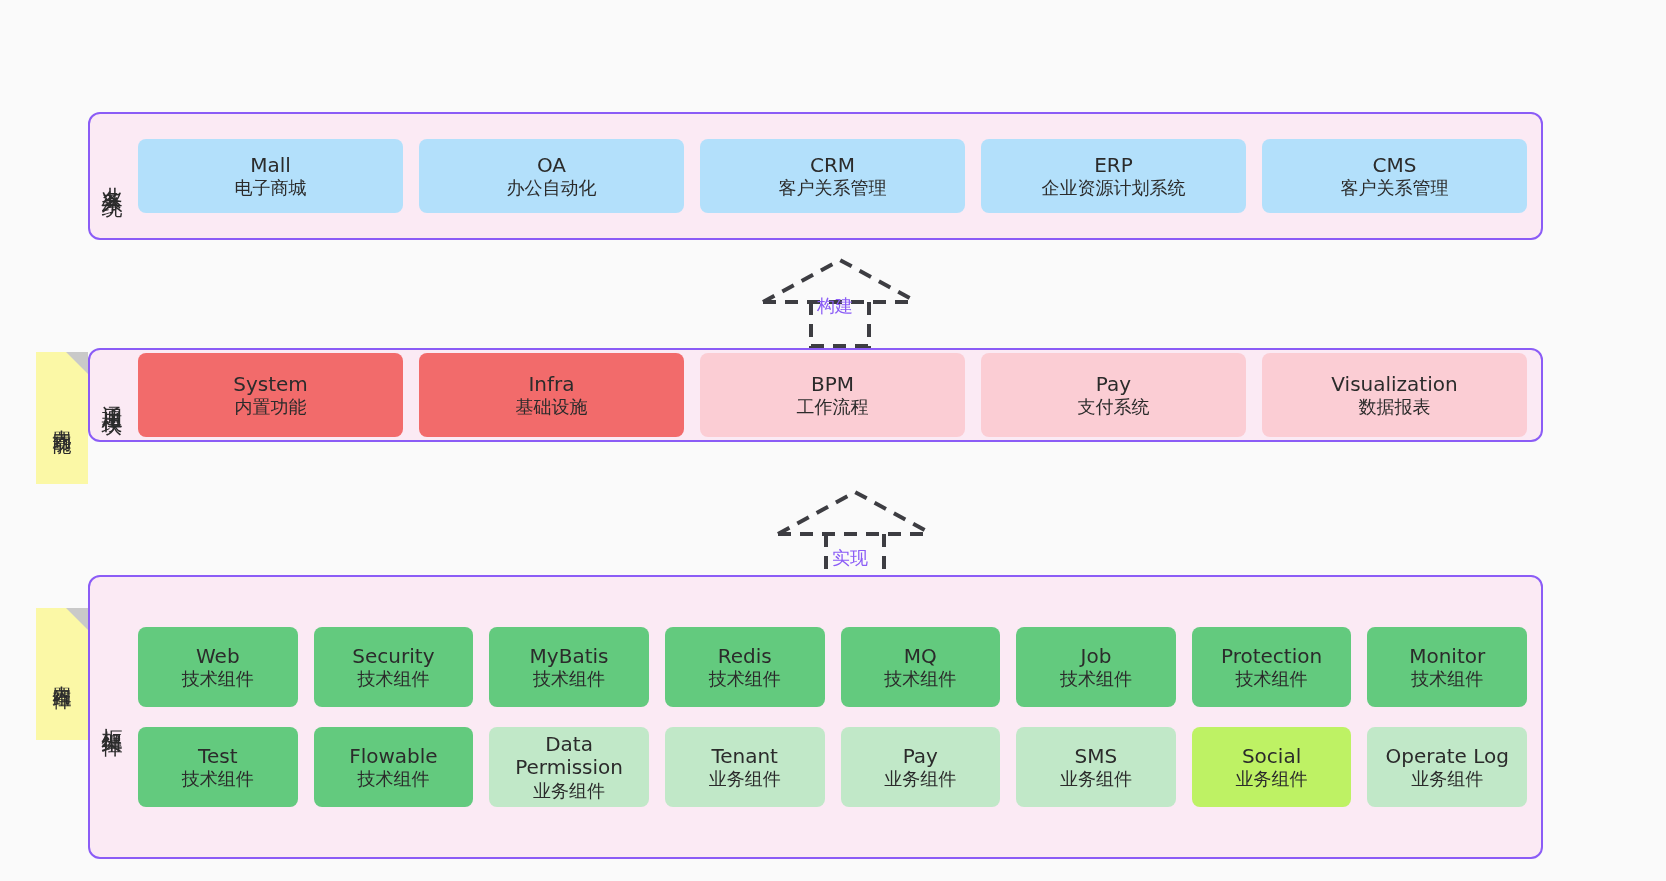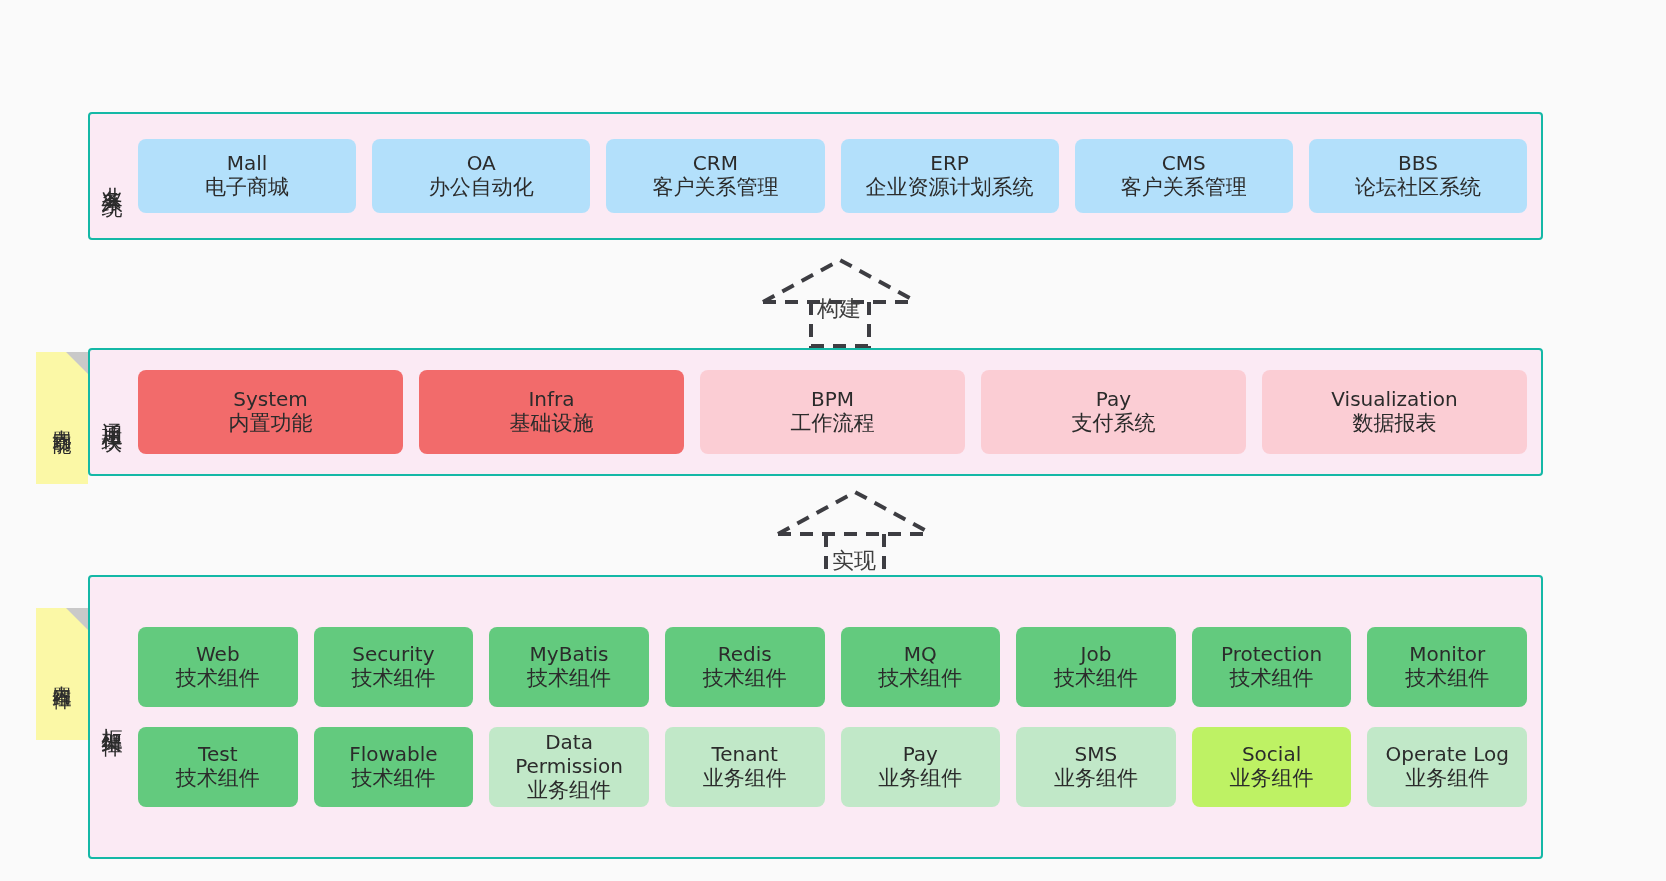--- a/index.html
+++ b/index.html
@@ -20,22 +20,22 @@
   .canvas {
     position: absolute;
     inset: 0;
   }
 
   
   .layer {
     position: absolute;
     box-sizing: border-box;
     background: #fbeaf4;
-    border: 2px solid #14b8a6;
-    border-radius: 4px;
+    border: 2px solid #8b5cf6;
+    border-radius: 12px;
     display: flex;
     flex-direction: row;
     align-items: stretch;
   }
   .layer-label {
     flex: 0 0 auto;
     width: 44px;
     display: flex;
     align-items: center;
     justify-content: center;
@@ -67,27 +67,27 @@
     display: flex;
     flex-direction: column;
     align-items: center;
     justify-content: center;
     text-align: center;
     line-height: 1.18;
     padding: 4px 6px;
     overflow: hidden;
   }
   .card .t1 { font-size: 20px; }
-  .card .t2 { font-size: 21px; }
+  .card .t2 { font-size: 18px; }
 
   
   #layer-business { left: 88px;  top: 112px; width: 1455px; height: 128px; }
   #layer-business .card { height: 74px; background: #b3e0fb; }
 
-  #layer-common   { left: 88px;  top: 348px; width: 1455px; height: 128px; }
+  #layer-common   { left: 88px;  top: 348px; width: 1455px; height: 94px; }
   #layer-common .card { height: 84px; }
 
   #layer-framework{ left: 88px;  top: 575px; width: 1455px; height: 284px; }
   #layer-framework .card { height: 80px; }
 
   
   .sticky {
     position: absolute;
     box-sizing: border-box;
     background: #fbf8a6;
@@ -113,22 +113,22 @@
   }
   #sticky-common    { left: 36px; top: 352px; width: 52px; height: 132px; }
   #sticky-framework { left: 36px; top: 608px; width: 52px; height: 132px; }
 
   
   .connector {
     position: absolute;
   }
   .connector .conn-label {
     position: absolute;
-    font-size: 22px;
-    color: #404040;
+    font-size: 18px;
+    color: #8b5cf6;
     background: transparent;
     white-space: nowrap;
     user-select: none;
   }
   #connector-build  { left: 745px; top: 252px; width: 190px; height: 96px; }
   #connector-build .conn-label  { left: 72px; top: 42px; }
   #connector-impl   { left: 760px; top: 484px; width: 190px; height: 96px; }
   #connector-impl .conn-label   { left: 72px; top: 42px; margin-top: 20px; }
 </style>
 </head>
@@ -152,24 +152,20 @@
           <span class="t1">CRM</span>
           <span class="t2">客户关系管理</span>
         </div>
         <div class="card">
           <span class="t1">ERP</span>
           <span class="t2">企业资源计划系统</span>
         </div>
         <div class="card">
           <span class="t1">CMS</span>
           <span class="t2">客户关系管理</span>
-        </div>
-        <div class="card">
-          <span class="t1">BBS</span>
-          <span class="t2">论坛社区系统</span>
         </div>
       </div>
     </div>
   </div>
 
   <div class="connector" id="connector-build">
     <svg width="190" height="96" viewBox="0 0 190 96">
       <path d="M 18 50 L 95 8 L 172 50" fill="none" stroke="#3d3d42" stroke-width="4" stroke-dasharray="13,9" stroke-linecap="butt"></path>
       <path d="M 18 50 L 172 50" fill="none" stroke="#3d3d42" stroke-width="4" stroke-dasharray="13,9" stroke-linecap="butt"></path>
       <path d="M 66 50 L 66 96" fill="none" stroke="#3d3d42" stroke-width="4" stroke-dasharray="13,9" stroke-linecap="butt"></path>

